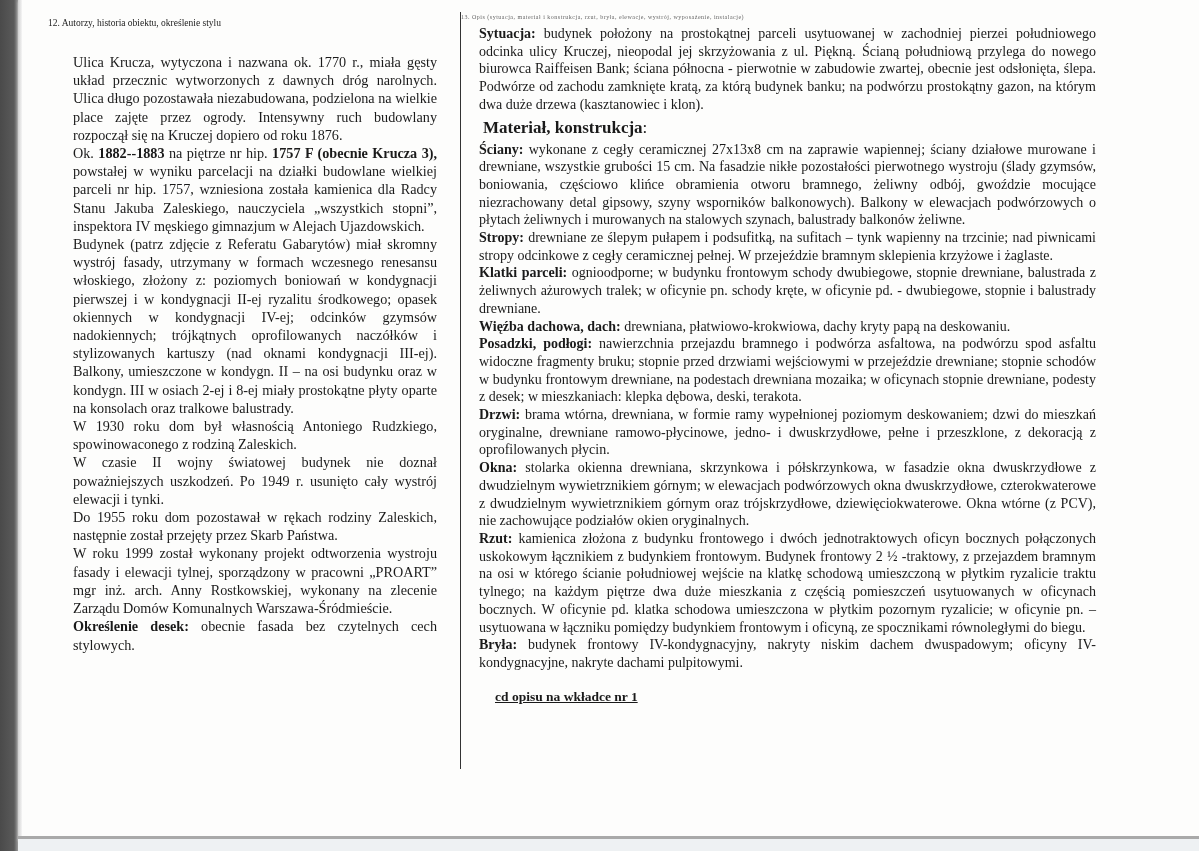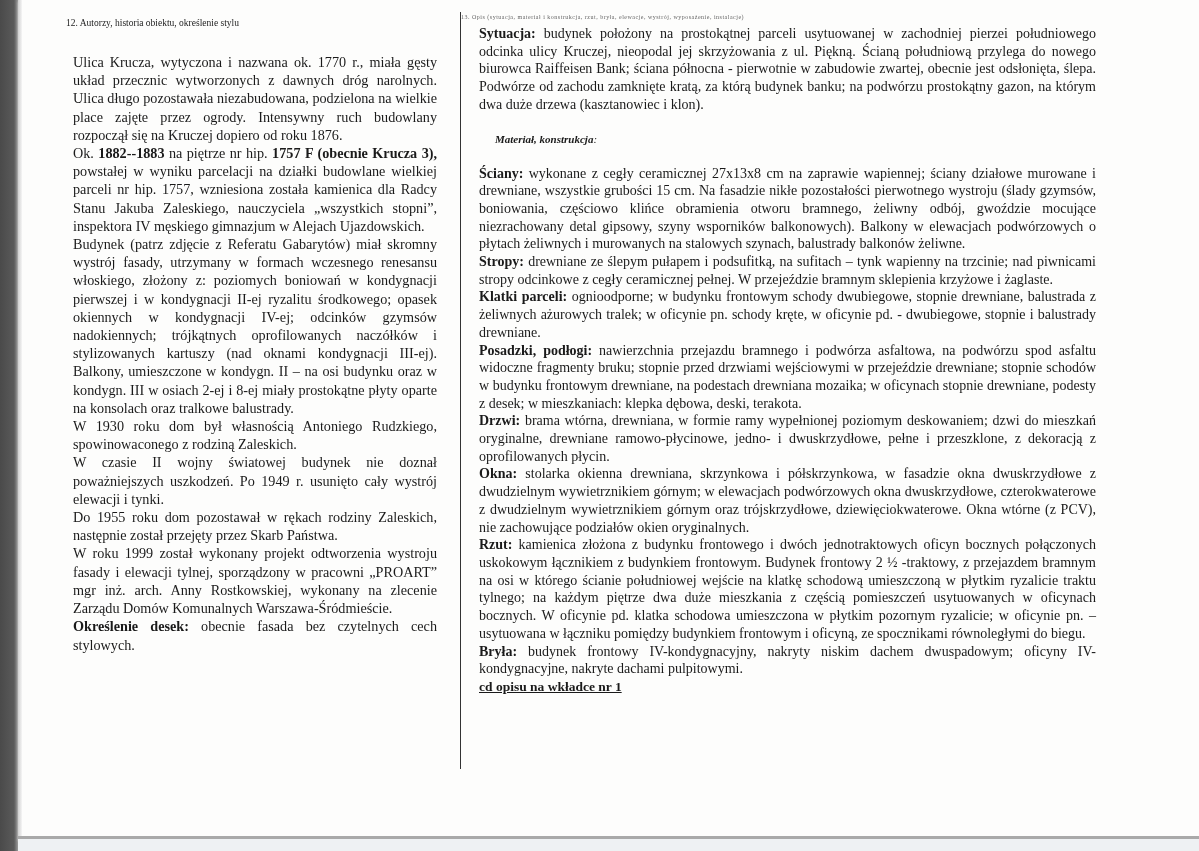--- a/index.html
+++ b/index.html
@@ -21,21 +21,21 @@
     }
     .page-fold {
       position:absolute; left:18px; top:0; width:4px; height:836px;
       background:linear-gradient(to right,#cfcfcf,#f5f5f5);
     }
     .below-page {
       position:absolute; left:18px; top:839px; width:1181px; height:12px;
       background:#eef1f3;
     }
     .header-left {
-      position:absolute; left:66px; top:18px;
+      position:absolute; left:48px; top:18px;
       font-size:9.5px; color:#222;
     }
     .header-right-cut {
       position:absolute; left:461px; top:14px; width:420px; height:8px;
       overflow:hidden; font-size:6px; color:#666; letter-spacing:0.5px;
       white-space:nowrap;
     }
     .col-divider {
       position:absolute; left:460px; top:12px; width:1px; height:757px;
       background:#333;
@@ -44,25 +44,25 @@
       position:absolute; left:73px; top:53px; width:364px;
       font-size:14.2px; line-height:18.2px; text-align:justify;
     }
     .col-right {
       position:absolute; left:479px; top:25px; width:617px;
       font-size:14px; line-height:17.7px; text-align:justify;
     }
     .para { margin:0; }
     .para b { font-weight:bold; }
     .section-heading {
-      margin:16px; font-weight:bold; font-size:11px; line-height:19px;font-style:italic;
+      margin:4px; font-weight:bold; font-size:17px; line-height:19px;
     }
     .section-heading .colon { font-weight:normal; }
     .continuation {
-      margin:0; font-weight:bold; text-decoration:underline; font-size:13.5px;
+      margin:16px; font-weight:bold; text-decoration:underline; font-size:13.5px;
     }
   </style>
 </head>
 <body>
 
 <div class="scan-edge-left"></div>
 <div class="page"></div>
 <div class="page-fold"></div>
 <div class="below-page"></div>
 
@@ -81,19 +81,20 @@
   <p class="para">W roku 1999  został wykonany projekt odtworzenia wystroju fasady i elewacji tylnej, sporządzony w pracowni „PROART” mgr inż. arch. Anny Rostkowskiej, wykonany  na zlecenie Zarządu Domów Komunalnych Warszawa-Śródmieście.</p>
   <p class="para"><b>Określenie desek:</b><span> obecnie fasada bez czytelnych cech stylowych.</span></p>
 </div>
 
 <div class="col-right">
   <p class="para"><b>Sytuacja:</b><span> budynek położony na prostokątnej parceli usytuowanej w zachodniej pierzei południowego odcinka ulicy Kruczej, nieopodal jej skrzyżowania z ul. Piękną. Ścianą południową przylega do nowego biurowca Raiffeisen Bank; ściana północna -  pierwotnie w zabudowie zwartej, obecnie jest odsłonięta, ślepa. Podwórze od zachodu zamknięte kratą, za którą budynek banku; na podwórzu  prostokątny gazon,  na którym dwa duże drzewa (kasztanowiec i klon).</span></p>
   <p class="section-heading"><span>Materiał, konstrukcja</span><span class="colon">:</span></p>
   <p class="para"><b>Ściany:</b><span> wykonane z cegły ceramicznej 27x13x8 cm na zaprawie wapiennej; ściany działowe murowane i drewniane, wszystkie grubości 15 cm. Na fasadzie nikłe pozostałości pierwotnego wystroju (ślady gzymsów, boniowania, częściowo klińce obramienia otworu bramnego, żeliwny odbój, gwoździe mocujące niezrachowany detal gipsowy, szyny wsporników balkonowych). Balkony w elewacjach  podwórzowych o płytach  żeliwnych   i  murowanych na stalowych szynach, balustrady balkonów żeliwne.</span></p>
   <p class="para"><b>Stropy:</b><span> drewniane ze ślepym pułapem i podsufitką, na sufitach – tynk wapienny na trzcinie; nad piwnicami stropy odcinkowe z cegły ceramicznej pełnej. W przejeździe bramnym sklepienia krzyżowe i żaglaste.</span></p>
   <p class="para"><b>Klatki parceli:</b><span> ognioodporne; w budynku frontowym schody dwubiegowe, stopnie drewniane, balustrada z żeliwnych ażurowych tralek; w oficynie pn. schody kręte, w oficynie pd. -   dwubiegowe, stopnie i balustrady drewniane.</span></p>
+  <p class="para"><b>Więźba dachowa, dach:</b><span>  drewniana, płatwiowo-krokwiowa, dachy kryty papą na deskowaniu.</span></p>
   <p class="para"><b>Posadzki, podłogi:</b><span> nawierzchnia przejazdu bramnego i podwórza asfaltowa, na podwórzu spod asfaltu widoczne fragmenty bruku; stopnie przed drzwiami wejściowymi w przejeździe drewniane; stopnie schodów w budynku frontowym drewniane, na podestach  drewniana mozaika; w oficynach stopnie drewniane, podesty z desek; w  mieszkaniach: klepka dębowa, deski, terakota.</span></p>
   <p class="para"><b>Drzwi:</b><span> brama wtórna, drewniana,  w formie ramy wypełnionej poziomym deskowaniem; dzwi do mieszkań  oryginalne, drewniane ramowo-płycinowe, jedno- i dwuskrzydłowe, pełne i przeszklone,  z dekoracją z oprofilowanych płycin.</span></p>
   <p class="para"><b>Okna:</b><span> stolarka okienna drewniana, skrzynkowa i półskrzynkowa, w fasadzie okna dwuskrzydłowe z dwudzielnym  wywietrznikiem  górnym;  w  elewacjach  podwórzowych  okna  dwuskrzydłowe, czterokwaterowe   z   dwudzielnym   wywietrznikiem   górnym   oraz   trójskrzydłowe, dziewięciokwaterowe. Okna wtórne (z PCV),  nie zachowujące podziałów okien oryginalnych.</span></p>
   <p class="para"><b>Rzut:</b><span> kamienica złożona z budynku frontowego i dwóch jednotraktowych oficyn bocznych połączonych uskokowym łącznikiem z budynkiem frontowym. Budynek frontowy  2 ½ -traktowy, z przejazdem bramnym na osi w którego  ścianie południowej wejście na klatkę schodową umieszczoną w płytkim ryzalicie traktu tylnego; na każdym piętrze dwa duże mieszkania z częścią pomieszczeń usytuowanych w oficynach bocznych.  W oficynie pd. klatka schodowa umieszczona w płytkim pozornym ryzalicie; w oficynie pn. – usytuowana w łączniku pomiędzy budynkiem frontowym i oficyną, ze spocznikami równoległymi do biegu.</span></p>
   <p class="para"><b>Bryła:</b><span> budynek frontowy IV-kondygnacyjny, nakryty niskim dachem dwuspadowym; oficyny IV-kondygnacyjne, nakryte dachami pulpitowymi.</span></p>
   <p class="continuation">cd opisu na wkładce nr 1</p>
 </div>
 
 </body></html>

